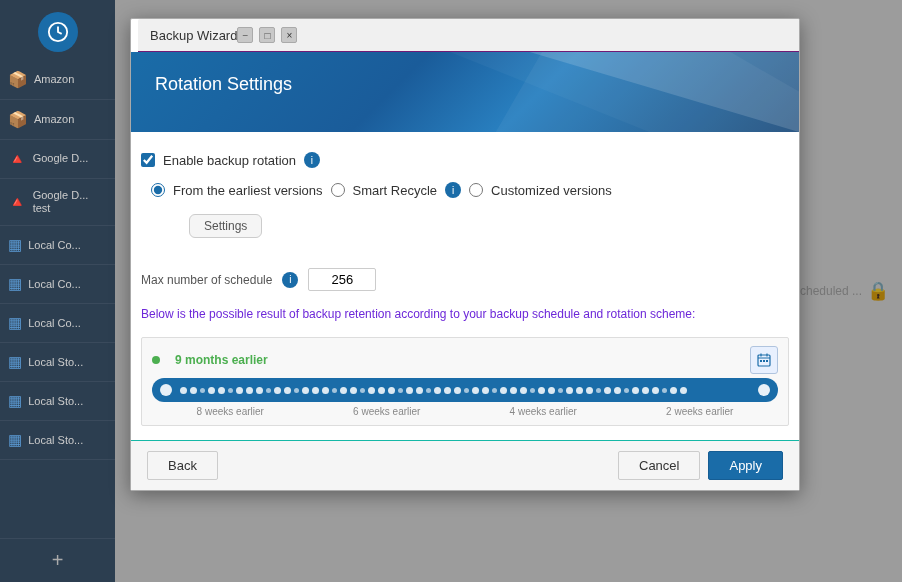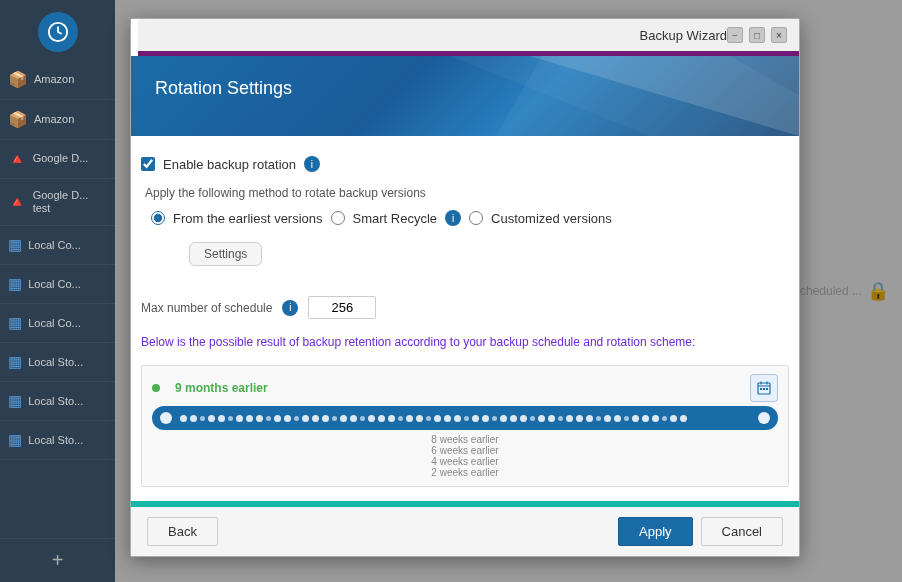--- a/index.html
+++ b/index.html
@@ -66,25 +66,25 @@
       width: 670px;
       background: #fff;
       border: 1px solid #aaa;
       box-shadow: 0 4px 20px rgba(0,0,0,0.4);
       border-radius: 2px;
     }
 
     
     .dialog-titlebar {
       background: #f0f0f0;
-      border-bottom: 5px solid #701a75;
+      border-bottom: 1px solid #701a75;
       padding: 8px 12px;
       display: flex;
       align-items: center;
-      justify-content: flex-end;
+      justify-content: flex-start;
       border-radius: 2px 2px 0 0;
       margin-left: 7px;
     }
     .dialog-title {
       font-size: 13px;
       color: #333;
       font-weight: normal;
     }
     .dialog-controls {
       display: flex; gap: 6px;
@@ -294,32 +294,31 @@
     .timeline-dot.small {
       width: 5px; height: 5px;
       opacity: 0.6;
     }
 
     
     .timeline-labels {
       display: flex;
       justify-content: space-around;
       padding: 4px 10px 8px;
-      flex-direction: column;
     }
     .timeline-label-item {
       font-size: 10px;
       color: #888;
       text-align: center;
     }
 
     
     .dialog-footer {
       background: #f5f5f5;
-      border-top: 6px solid #14b8a6;
+      border-top: 1px solid #14b8a6;
       padding: 10px 16px;
       display: flex;
       justify-content: space-between;
       align-items: center;
     }
     .footer-right {
       display: flex; gap: 8px;
     }
     .btn {
       padding: 6px 20px;
@@ -460,21 +459,20 @@
   </div>
 
   <div class="dialog-body">
 
     <div class="checkbox-row">
       <input type="checkbox" class="checkbox-input" id="enable-rotation" checked="" style="">
       <label for="enable-rotation" class="checkbox-label">Enable backup rotation</label>
       <span class="info-icon">i</span>
     </div>
 
-    <div class="method-label">Apply the following method to rotate backup versions</div>
 
     <div class="radio-group">
 
       <div class="radio-row">
         <input type="radio" class="radio-input" name="rotation" id="earliest" checked="" style="">
         <label for="earliest" class="radio-label">From the earliest versions</label>
       </div>
 
       <div class="radio-row">
         <input type="radio" class="radio-input" name="rotation" id="smart" style="">
@@ -587,18 +585,18 @@
         <span class="timeline-label-item">4 weeks earlier</span>
         <span class="timeline-label-item">2 weeks earlier</span>
       </div>
     </div>
 
   </div>
 
   <div class="dialog-footer">
     <button class="btn btn-default">Back</button>
     <div class="footer-right">
+      <button class="btn btn-cancel">Cancel</button>
       <button class="btn btn-primary">Apply</button>
-      <button class="btn btn-cancel">Cancel</button>
     </div>
   </div>
 
 </div>
 
 </body></html>

